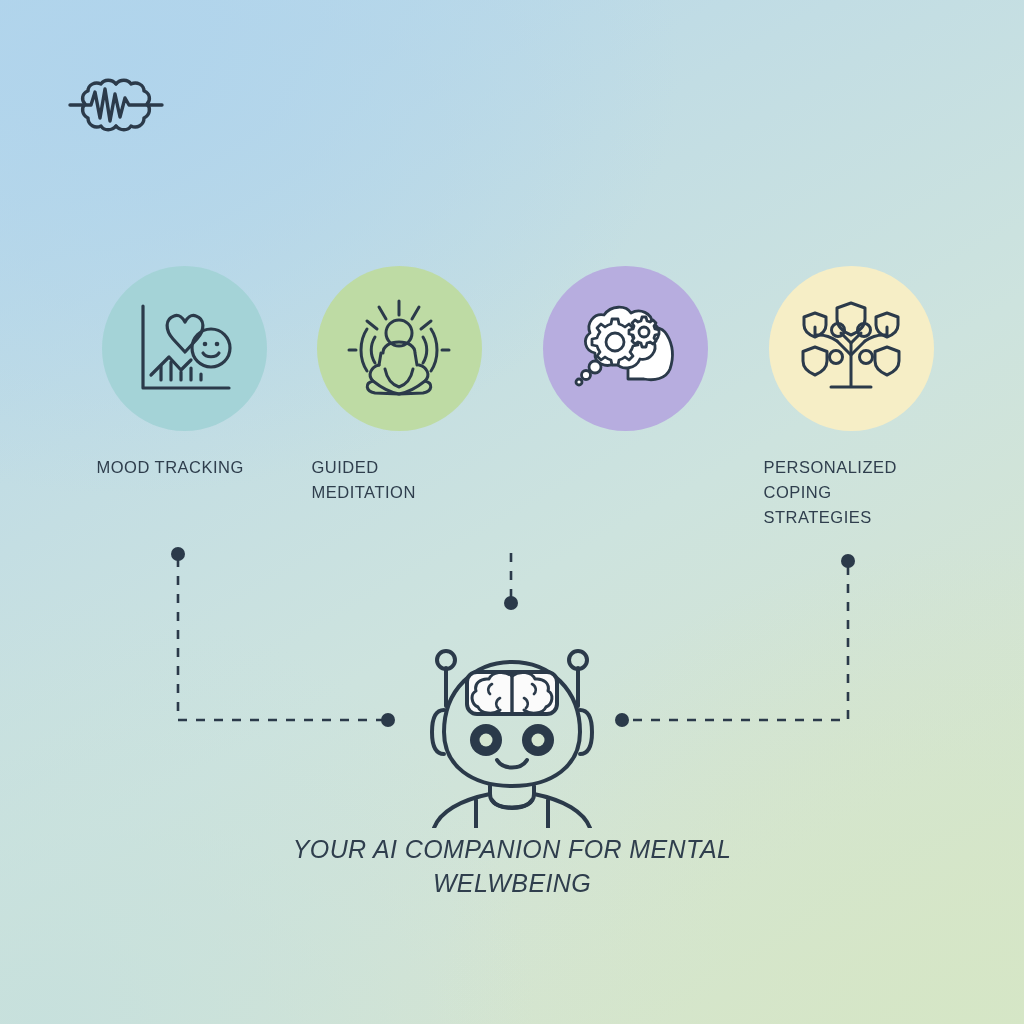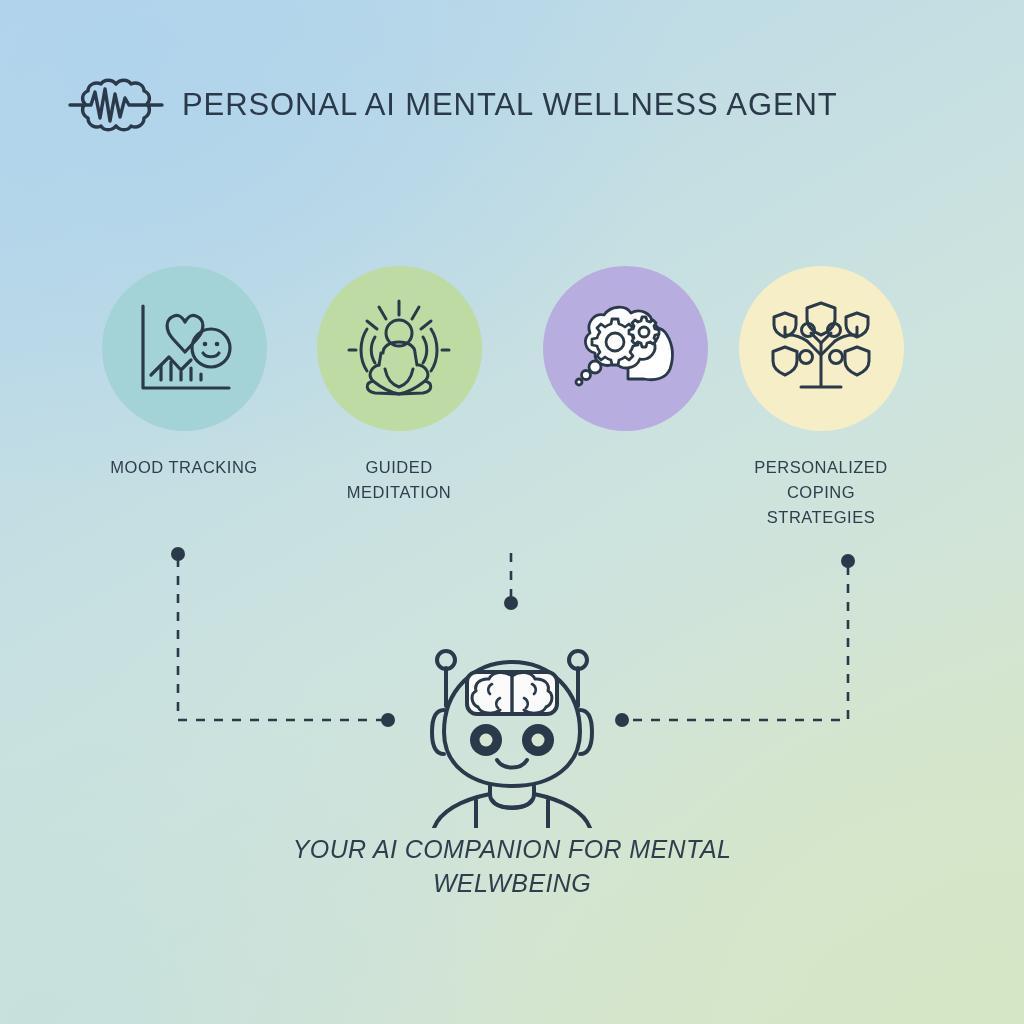--- a/index.html
+++ b/index.html
@@ -41,21 +41,20 @@
   
   .features {
     position: absolute;
     left: 0;
     top: 266px;
     width: 1024px;
   }
   .feature {
     position: absolute;
     width: 222px;
-    text-align: center;
   }
   .circle {
     width: 165px;
     height: 165px;
     border-radius: 50%;
     margin: 0 auto;
     display: flex;
     align-items: center;
     justify-content: center;
   }
@@ -106,21 +105,20 @@
 <div id="canvas">
 
   <div class="header">
     <span>
       <svg class="logo-icon" viewBox="0 0 96 58" fill="none" stroke="#2b3a4a" stroke-width="3.4" stroke-linecap="round" stroke-linejoin="round">
         <path d="M48 8 C44 3, 36 3, 33 8 C27 5, 20 9, 20 15 C14 17, 13 24, 17 28 C13 32, 14 39, 20 42 C20 49, 27 53, 33 50 C36 55, 44 55, 48 50"></path>
         <path d="M48 8 C52 3, 60 3, 63 8 C69 5, 76 9, 76 15 C82 17, 83 24, 79 28 C83 32, 82 39, 76 42 C76 49, 69 53, 63 50 C60 55, 52 55, 48 50"></path>
         <path d="M2 29 H18 L23 29 L27 16 L32 42 L37 13 L42 45 L47 18 L52 41 L57 22 L61 29 H94"></path>
       </svg>
     </span>
-    <span class="app-title">PERSONAL AI MENTAL WELLNESS AGENT</span>
   </div>
 
   <div class="features">
 
     <div class="feature" style="left:73px;">
       <div class="circle" style="background:#a4d3d7;">
         <span>
           <svg width="110" height="110" viewBox="0 0 110 110" fill="none" stroke="#2b3a4a" stroke-width="3.2" stroke-linecap="round" stroke-linejoin="round">
             <path d="M14 12 V94 H100"></path>
             <path d="M44 45 C36 36, 36 25, 45 22 C50 20, 54 24, 56 28 C58 24, 62 20, 67 22 C76 25, 76 36, 68 45 L56 58 Z"></path>
@@ -175,21 +173,21 @@
             <circle cx="78" cy="39" r="5"></circle>
 
             <circle cx="29" cy="74" r="6" fill="#ffffff"></circle>
             <circle cx="20" cy="82" r="4.5" fill="#ffffff"></circle>
             <circle cx="13" cy="89" r="3" fill="#ffffff"></circle>
           </svg>
         </span>
       </div>
     </div>
 
-    <div class="feature" style="left:710px;">
+    <div class="feature" style="left:740px;">
       <div class="circle" style="background:#f6eec6;">
         <span>
           <svg width="116" height="116" viewBox="0 0 116 116" fill="none" stroke="#2b3a4a" stroke-width="3" stroke-linecap="round" stroke-linejoin="round">
 
             <path d="M58 52 V96 M38 96 H78"></path>
 
             <path d="M58 64 L44 50 M58 64 L72 50"></path>
             <path d="M58 52 L48 42 M58 52 L68 42"></path>
             <path d="M44 50 C38 46, 32 44, 26 44 L22 44 V36"></path>
             <path d="M72 50 C78 46, 84 44, 90 44 L94 44 V36"></path>

